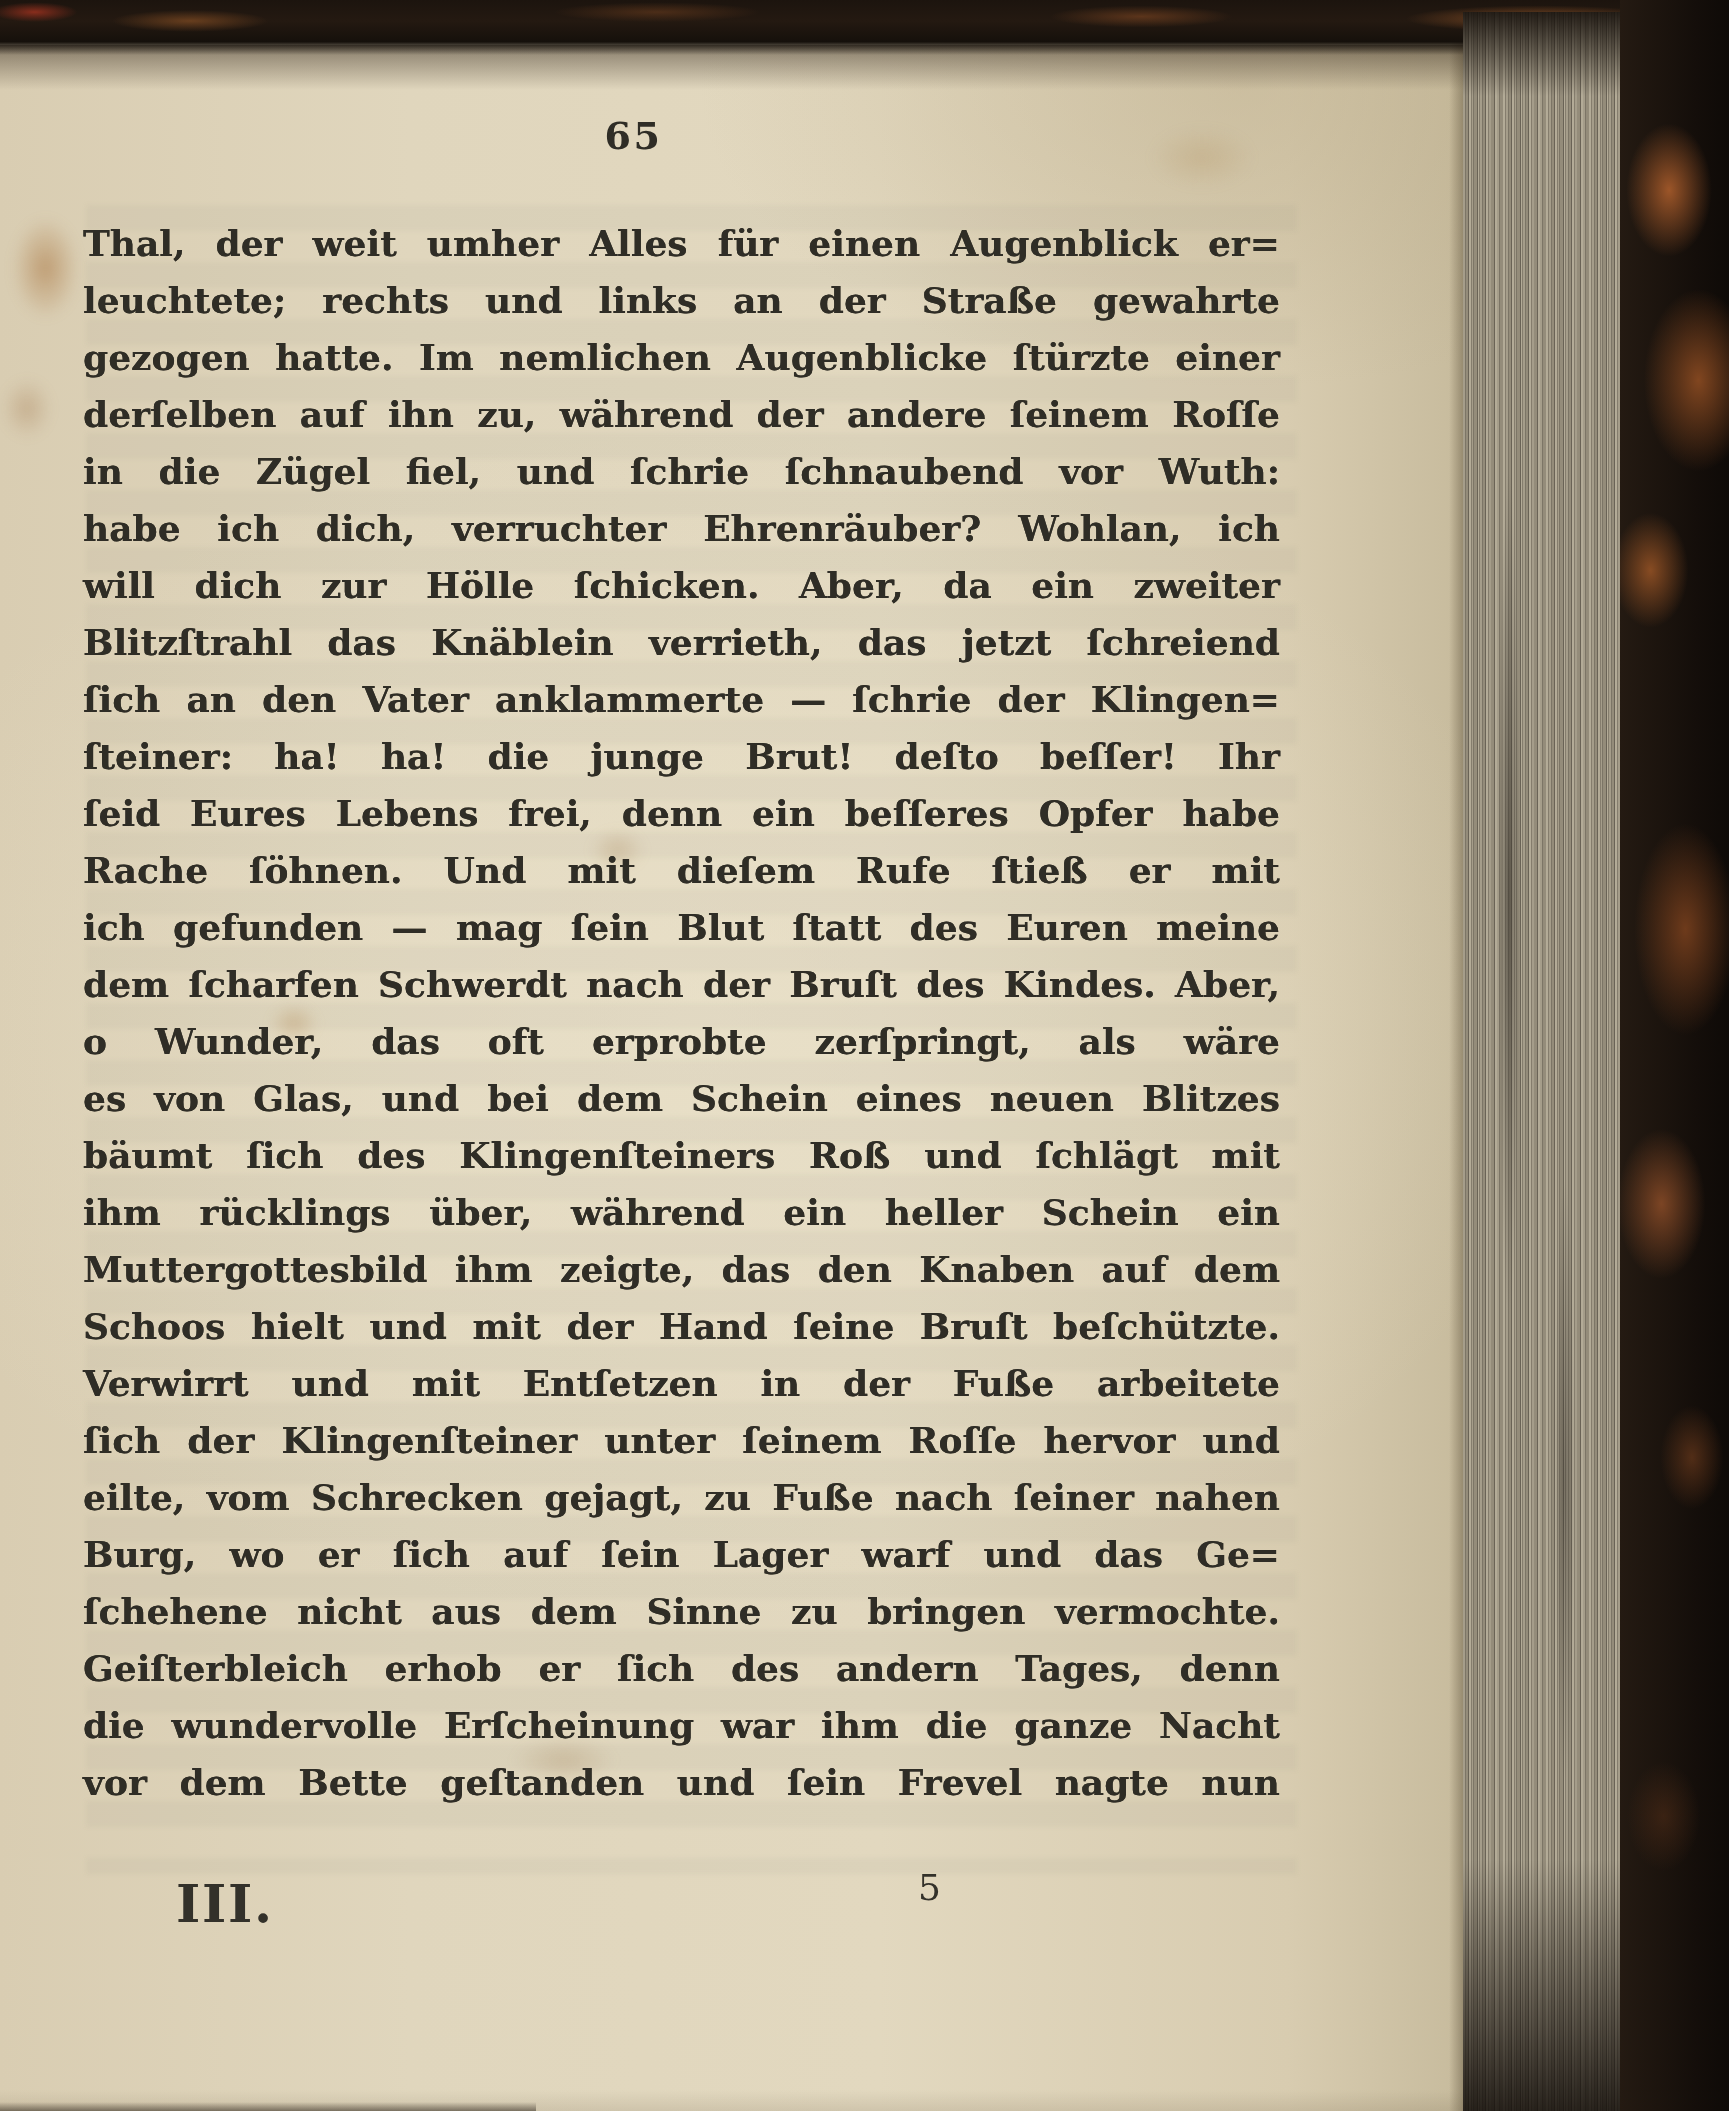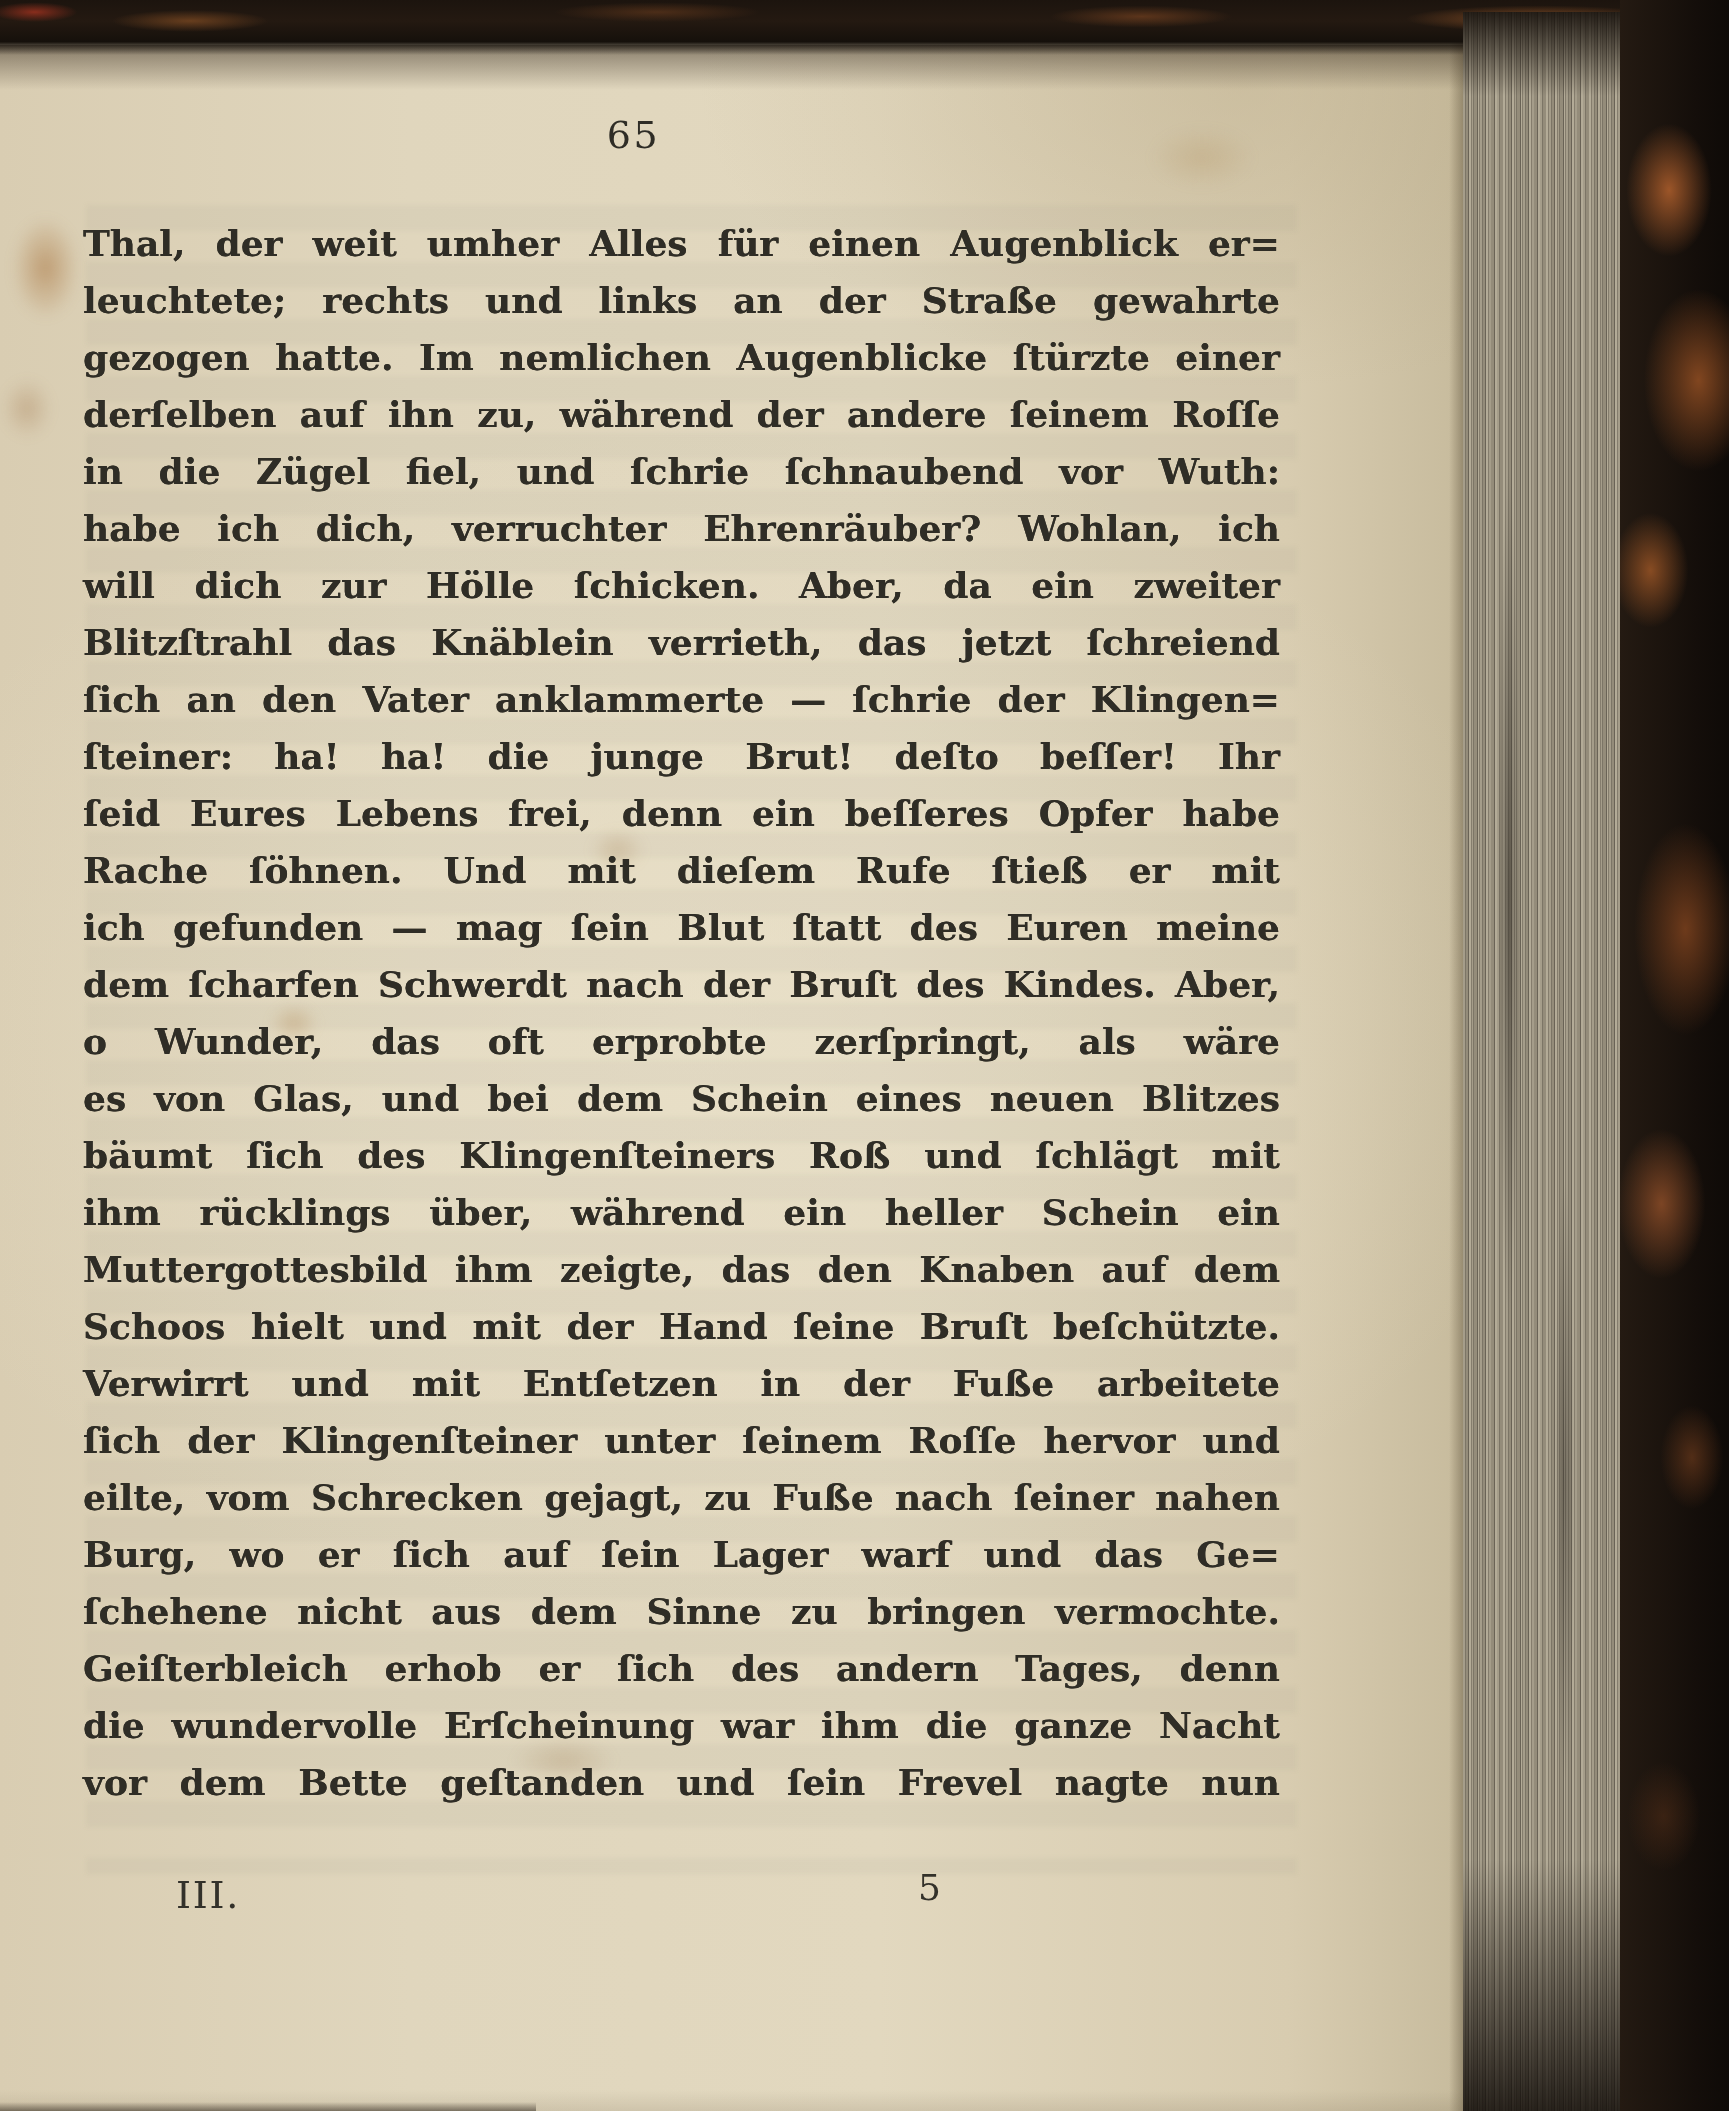--- a/index.html
+++ b/index.html
@@ -25,26 +25,26 @@
   .spot{position:absolute;border-radius:50%;filter:blur(6px);}
   .s1{left:12px;top:194px;width:67px;height:102px;background:radial-gradient(closest-side,rgba(164,108,52,.5),transparent);}
   .s2{left:1.7px;top:355px;width:50px;height:61px;background:radial-gradient(closest-side,rgba(150,100,55,.28),transparent);}
   .s3{left:270px;top:981px;width:48px;height:38px;background:radial-gradient(closest-side,rgba(172,126,70,.33),transparent);}
   .s4{left:590px;top:806px;width:55px;height:42px;background:radial-gradient(closest-side,rgba(160,120,70,.26),transparent);}
   .s5{left:512px;top:1714px;width:104px;height:47px;background:radial-gradient(closest-side,rgba(150,110,65,.22),transparent);}
   .s6{left:1150px;top:104px;width:104px;height:61px;background:radial-gradient(closest-side,rgba(176,140,88,.25),transparent);}
 
   
   .page-num{position:absolute;left:93px;top:90px;width:1081px;text-align:center;
-    font-size:38px;font-weight:400;letter-spacing:2.6px;color:#2f2d26;}
+    font-size:38px;font-weight:700;letter-spacing:2.6px;color:#2f2d26;}
   .text-col{position:absolute;left:83px;top:192px;width:1197px;color:#2f2d26;}
   .ln{font-size:36px;line-height:57px;font-weight:700;
     text-align:justify;text-align-last:justify;white-space:normal;
     text-shadow:0 0 0.5px rgba(42,40,32,.85);}
-  .footer-vol{position:absolute;left:176px;top:1850px;font-size:38px;font-weight:400;
+  .footer-vol{position:absolute;left:176px;top:1850px;font-size:52px;font-weight:700;
     letter-spacing:1.7px;color:#33312a;}
   .footer-sig{position:absolute;left:918px;top:1844px;font-size:36px;font-weight:400;color:#33312a;}
 
   
   .top-strip{position:absolute;left:0;top:0;width:1729px;height:55px;
     background:
       radial-gradient(61px 14px at 2% 22%, rgba(148,48,30,.9), transparent 70%),
       radial-gradient(112px 15.6px at 11% 38%, rgba(126,74,34,.75), transparent 70%),
       radial-gradient(147px 14px at 38% 22%, rgba(111,63,31,.55), transparent 70%),
       radial-gradient(130px 15.6px at 66% 30%, rgba(138,76,36,.55), transparent 70%),

